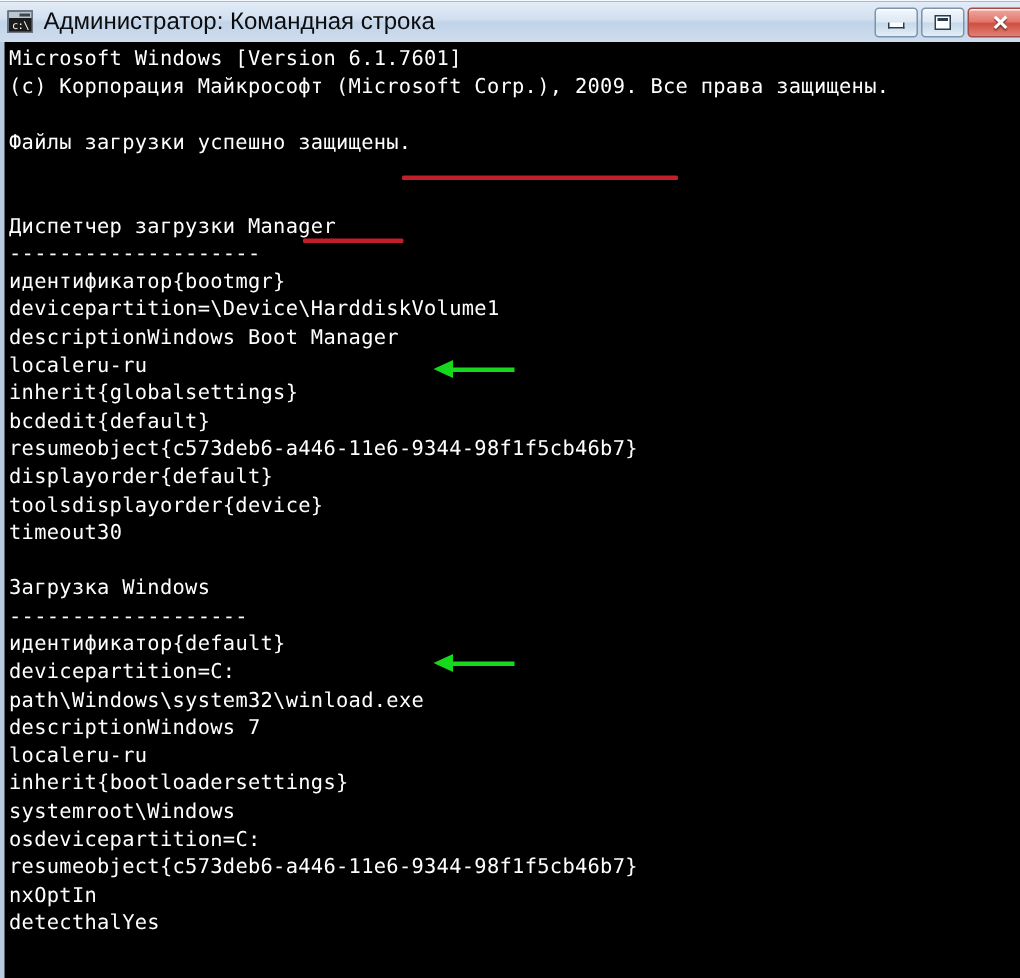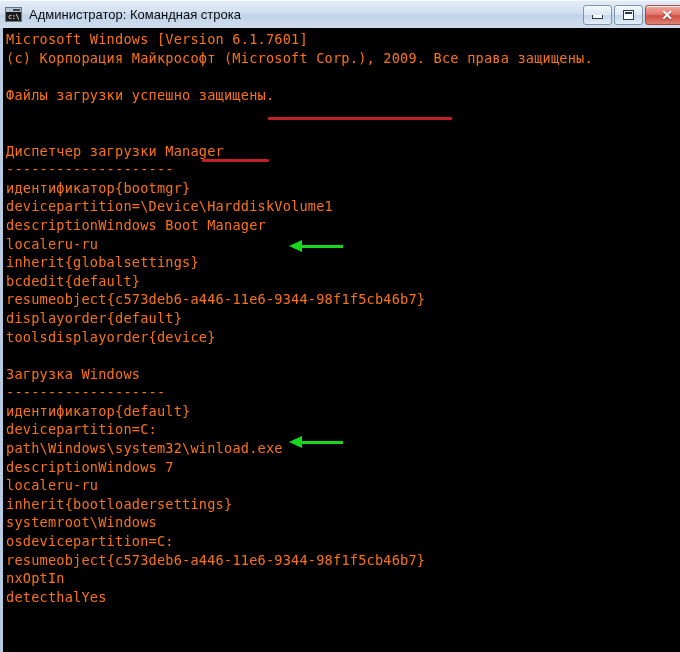--- a/index.html
+++ b/index.html
@@ -71,21 +71,21 @@
     position: absolute;
     left: 2px; top: 5px;
     font-family: "DejaVu Sans Mono", monospace;
     font-size: 7px;
     line-height: 8px;
     color: #ffffff;
     letter-spacing: -0.5px;
   }
   .title-text {
     font-family: "Liberation Sans", sans-serif;
-    font-size: 13px;
+    font-size: 16px;
     color: #0b0c0e;
     white-space: nowrap;
     overflow: hidden;
     text-overflow: ellipsis;
   }
   .winbtns {
     display: flex;
     align-items: center;
     gap: 2px;
     padding-right: 0px;
@@ -154,21 +154,21 @@
   }
   .screen {
     position: relative;
     padding: 2px 0 0 3px;
   }
   .line {
     position: relative;
     height: 18.6px;
     line-height: 18.6px;
     white-space: pre;
-    color: #f97316;
+    color: #ffffff;
     font-family: "DejaVu Sans Mono", "Liberation Mono", monospace;
     font-size: 13.6px;
     letter-spacing: 0.2px;
   }
   .line.blank { color: transparent; }
 
   
   .annot-underline {
     position: absolute;
     height: 2.5px;
@@ -234,20 +234,21 @@
         <div class="line"><span>--------------------</span></div>
         <div class="line"><span class="k">идентификатор</span><span class="v">{bootmgr}</span></div>
         <div class="line"><span class="k">device</span><span class="v">partition=\Device\HarddiskVolume1</span></div>
         <div class="line"><span class="k">description</span><span class="v">Windows Boot Manager</span></div>
         <div class="line"><span class="k">locale</span><span class="v">ru-ru</span></div>
         <div class="line"><span class="k">inherit</span><span class="v">{globalsettings}</span></div>
         <div class="line"><span class="k">bcdedit</span><span class="v">{default}</span></div>
         <div class="line"><span class="k">resumeobject</span><span class="v">{c573deb6-a446-11e6-9344-98f1f5cb46b7}</span></div>
         <div class="line"><span class="k">displayorder</span><span class="v">{default}</span></div>
         <div class="line"><span class="k">toolsdisplayorder</span><span class="v">{device}</span></div>
+        <div class="line"><span class="k">timeout</span><span class="v">30</span></div>
         <div class="line blank"><span></span></div>
         <div class="line"><span>Загрузка Windows</span></div>
         <div class="line"><span>-------------------</span></div>
         <div class="line"><span class="k">идентификатор</span><span class="v">{default}</span></div>
         <div class="line"><span class="k">device</span><span class="v">partition=C:</span></div>
         <div class="line"><span class="k">path</span><span class="v">\Windows\system32\winload.exe</span></div>
         <div class="line"><span class="k">description</span><span class="v">Windows 7</span></div>
         <div class="line"><span class="k">locale</span><span class="v">ru-ru</span></div>
         <div class="line"><span class="k">inherit</span><span class="v">{bootloadersettings}</span></div>
         <div class="line"><span class="k">systemroot</span><span class="v">\Windows</span></div>

